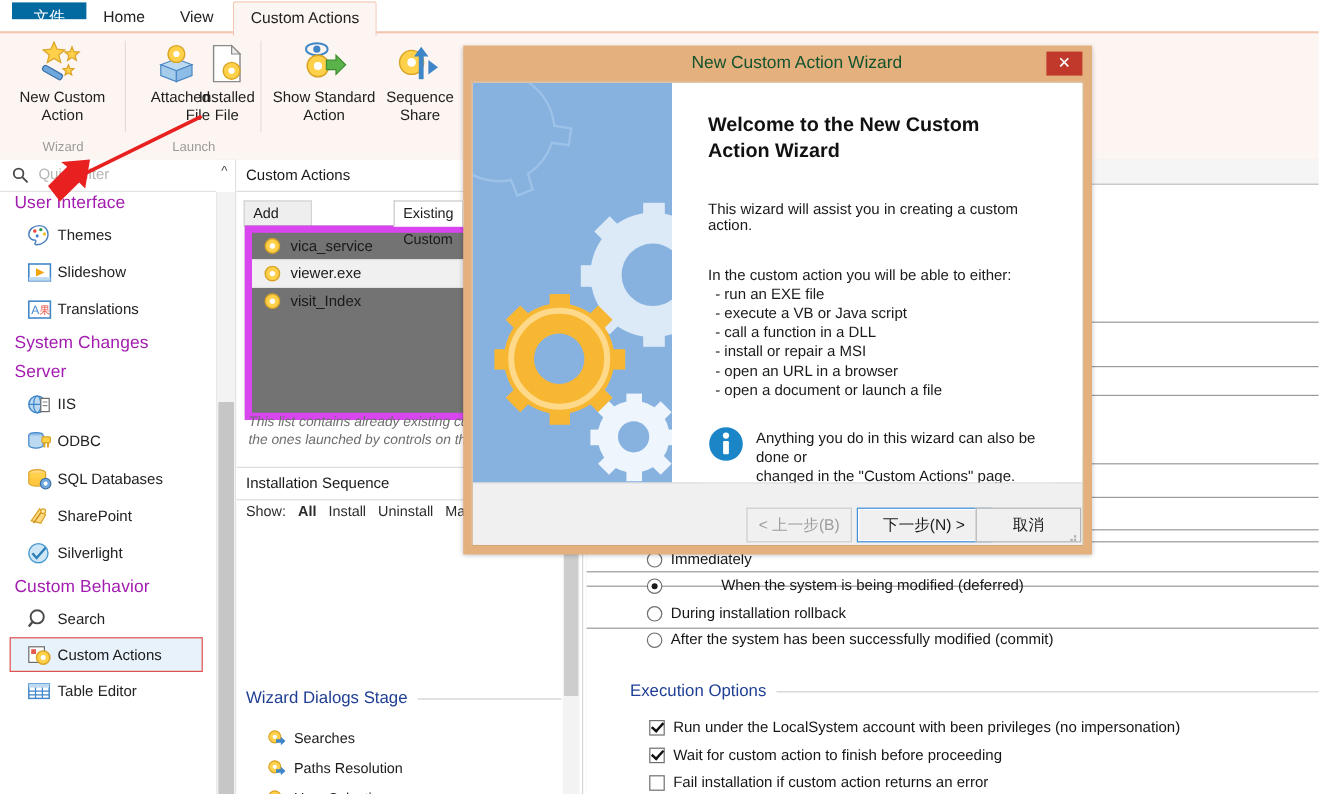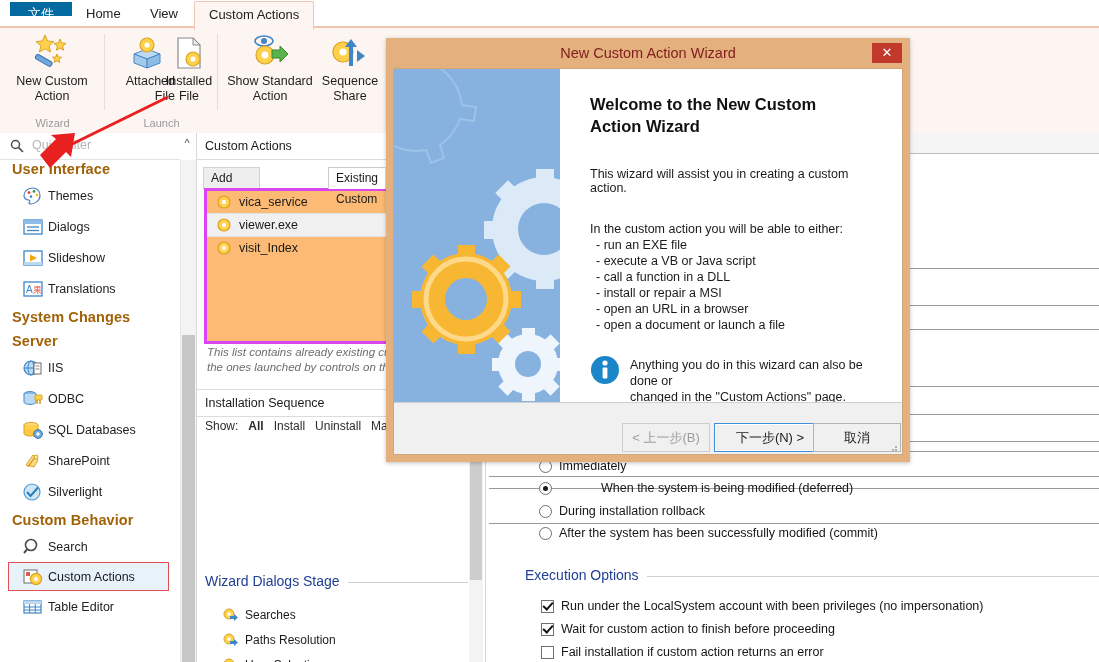--- a/index.html
+++ b/index.html
@@ -27,35 +27,35 @@
   .rbtn .ico{height:42px;display:flex;align-items:center;justify-content:center;}
   .rbtn .cap{font-size:12.5px;line-height:15px;color:#1d1d1d;}
 
   
   #leftpanel{position:absolute;left:0;top:133px;width:196px;height:529px;background:#fff;border-right:1px solid #d9d9d9;}
   #qfilter{position:absolute;left:0;top:0;width:180px;height:26px;border-bottom:1px solid #e3e3e3;background:#fff;}
   #qfilter .ph{position:absolute;left:32px;top:5px;font-size:12.5px;color:#b6b6b6;}
   #qfilter .mag{position:absolute;left:10px;top:6px;}
   #collapse{position:absolute;right:2px;top:4px;width:14px;text-align:center;font-size:11px;color:#444;cursor:default;}
   #navlist{position:absolute;left:0;top:27px;width:180px;bottom:0;overflow:hidden;}
-  .navhdr{font-size:14.5px;color:#a16207;padding:5px 0 3px 12px;letter-spacing:.1px;font-weight:bold;}
+  .navhdr{font-size:14.5px;color:#a21caf;padding:5px 0 3px 12px;letter-spacing:.1px;}
   .navitem{height:31px;display:flex;align-items:center;padding-left:22px;font-size:12.5px;color:#222;cursor:default;}
   .navitem .nico{width:26px;display:flex;align-items:center;}
   .navitem.sel{background:#e8f2fb;border:1px solid #e0504e;margin:0 11px 0 8px;height:29px;padding-left:13px;box-sizing:border-box;}
   .navitem.sel .lbl{color:#1a1a1a;}
   #lscroll{position:absolute;right:0;top:27px;width:15px;bottom:0;background:#f3f3f3;border-left:1px solid #e8e8e8;}
   #lscroll .thumb{position:absolute;left:1px;top:175px;width:13px;height:330px;background:#c6c6c6;}
 
   
   #midpanel{position:absolute;left:197px;top:133px;width:275px;height:529px;background:#fff;}
   .secthdr{height:26px;line-height:26px;padding-left:8px;font-size:12.5px;color:#1a1a1a;background:#fff;border-bottom:1px solid #dcdcdc;}
   #tabrow{position:absolute;left:6px;top:34px;height:22px;}
   .mtab{position:absolute;top:0;height:21px;line-height:21px;padding:0 7px;font-size:12px;background:#eeeeee;border:1px solid #d3d3d3;border-bottom:none;color:#1a1a1a;cursor:default;}
   .mtab.on{background:#ffffff;border-color:#c9c9c9;z-index:3;}
-  #calist{position:absolute;left:7px;top:55px;width:258px;height:150px;border:3px solid #d946ef;background:#fdba74;}
+  #calist{position:absolute;left:7px;top:55px;width:258px;height:150px;border:6px solid #d946ef;background:#737373;}
   .carow{height:22px;display:flex;align-items:center;padding-left:10px;font-size:12.5px;cursor:default;}
   .carow.hl{background:#f0f0f0;border-top:1px solid #e2e2e2;border-bottom:1px solid #e2e2e2;}
   #canote{position:absolute;left:10px;top:212px;width:262px;font-size:11.5px;font-style:italic;color:#6d6d6d;line-height:15px;}
   #seqhdr{position:absolute;left:0;top:256px;width:275px;}
   #showrow{position:absolute;left:8px;top:286px;font-size:12px;color:#2b2b2b;}
   #showrow b{font-weight:bold;}
   #showrow span{margin-right:10px;cursor:default;}
   .stagehdr{position:absolute;left:8px;font-size:14px;color:#1f3f94;}
   .stagehdr .rule{position:absolute;left:100%;top:9px;margin-left:8px;width:120px;height:1px;background:#cfcfcf;}
   .seqitem{position:absolute;left:26px;display:flex;align-items:center;font-size:12px;color:#1a1a1a;height:19px;cursor:default;}
@@ -73,21 +73,21 @@
   .grouphdr{position:absolute;left:36px;font-size:14px;color:#1f3f94;}
   .grouphdr .rule{position:absolute;left:100%;top:9px;margin-left:8px;width:455px;height:1px;background:#cfcfcf;}
   .chk-row{position:absolute;left:52px;display:flex;align-items:center;font-size:12.5px;color:#161616;height:18px;cursor:default;}
   .cbx{width:13px;height:13px;border:1px solid #6f6f6f;margin-right:7px;background:#fff;box-sizing:border-box;position:relative;flex:none;}
   .cbx.on:after{content:"";position:absolute;left:3px;top:-1px;width:4px;height:8px;border:solid #111;border-width:0 2px 2px 0;transform:rotate(42deg);}
   #topfill{position:absolute;left:489px;top:133px;width:610px;height:20px;background:#f5f5f5;border-bottom:1px solid #bdbdbd;}
 
   
   #dlg{position:absolute;left:386px;top:38px;width:524px;height:424px;background:#e4b07e;box-shadow:0 1px 4px rgba(0,0,0,.25);}
   #dlg .frame{position:absolute;left:7px;top:30px;right:7px;bottom:7px;background:#f0f0f0;border:1px solid #cfa878;}
-  #dlgtitle{position:absolute;left:0;top:0;width:100%;height:30px;line-height:30px;text-align:center;font-size:14.5px;color:#7f1d1d;}
+  #dlgtitle{position:absolute;left:16px;top:0;width:100%;height:30px;line-height:30px;text-align:center;font-size:14.5px;color:#14532d;}
   #dlgclose{position:absolute;right:8px;top:5px;width:30px;height:20px;background:#c0392b;color:#fff;font-size:13px;text-align:center;line-height:19px;cursor:default;}
   #dlgbody{position:absolute;left:0;top:0;right:0;height:333px;background:#ffffff;border-bottom:1px solid #d0d0d0;overflow:hidden;}
   #dlgart{position:absolute;left:0;top:0;width:166px;height:333px;background:#87b2e0;overflow:hidden;}
   #dlgtext{position:absolute;left:166px;top:0;right:0;bottom:0;background:#fff;padding:24px 16px 0 30px;box-sizing:border-box;border-radius:24px;}
   #dlgh1{font-size:16.5px;font-weight:bold;color:#111;line-height:22px;width:270px;}
   #dlgp1{margin-top:30px;font-size:12.5px;color:#1a1a1a;}
   #dlgp2{margin-top:26px;font-size:12.5px;color:#1a1a1a;line-height:16px;}
   #dlgp2 .bl{padding-left:6px;}
   #dlginfo{margin-top:22px;display:flex;align-items:flex-start;}
   #dlginfo .txt{font-size:12.5px;line-height:16px;color:#1a1a1a;padding-left:10px;padding-top:2px;}
@@ -211,31 +211,20 @@
             <path d="M11 2c-5 0-9 3.2-9 7.4 0 3 2.6 4.6 4.6 4.6 1.4 0 1.6 1.4.8 2.2-.7.8-.2 1.8 1 1.8 4.6 0 9.6-3.4 9.6-8.6C18 5 15 2 11 2z" fill="#fff" stroke="#4a7fbf" stroke-width="1.2"></path>
             <circle cx="7" cy="6.6" r="1.5" fill="#e74c3c"></circle>
             <circle cx="12" cy="5.4" r="1.4" fill="#2e9e4a"></circle>
             <circle cx="15" cy="9" r="1.4" fill="#f2c230"></circle>
             <circle cx="9" cy="10.6" r="1.3" fill="#3f86c9"></circle>
           </svg>
       </span>
       <span class="lbl">Themes</span>
     </div>
 
-    <div class="navitem">
-      <span class="nico">
-        <svg width="22" height="20" viewBox="0 0 22 20">
-            <rect x="2" y="3" width="18" height="14" fill="#fff" stroke="#3f86c9" stroke-width="1.3"></rect>
-            <rect x="2" y="3" width="18" height="4" fill="#8dbde6"></rect>
-            <line x1="5" y1="10" x2="17" y2="10" stroke="#3f86c9" stroke-width="1.3"></line>
-            <line x1="5" y1="13.5" x2="17" y2="13.5" stroke="#3f86c9" stroke-width="1.3"></line>
-          </svg>
-      </span>
-      <span class="lbl">Dialogs</span>
-    </div>
 
     <div class="navitem">
       <span class="nico">
         <svg width="22" height="20" viewBox="0 0 22 20">
             <rect x="2" y="3" width="18" height="14" fill="#fff" stroke="#3f86c9" stroke-width="1.3"></rect>
             <polygon points="8,6.5 15,10 8,13.5" fill="#f2a50c"></polygon>
             <rect x="2" y="14" width="18" height="3" fill="#bcd9f2"></rect>
           </svg>
       </span>
       <span class="lbl">Slideshow</span>

